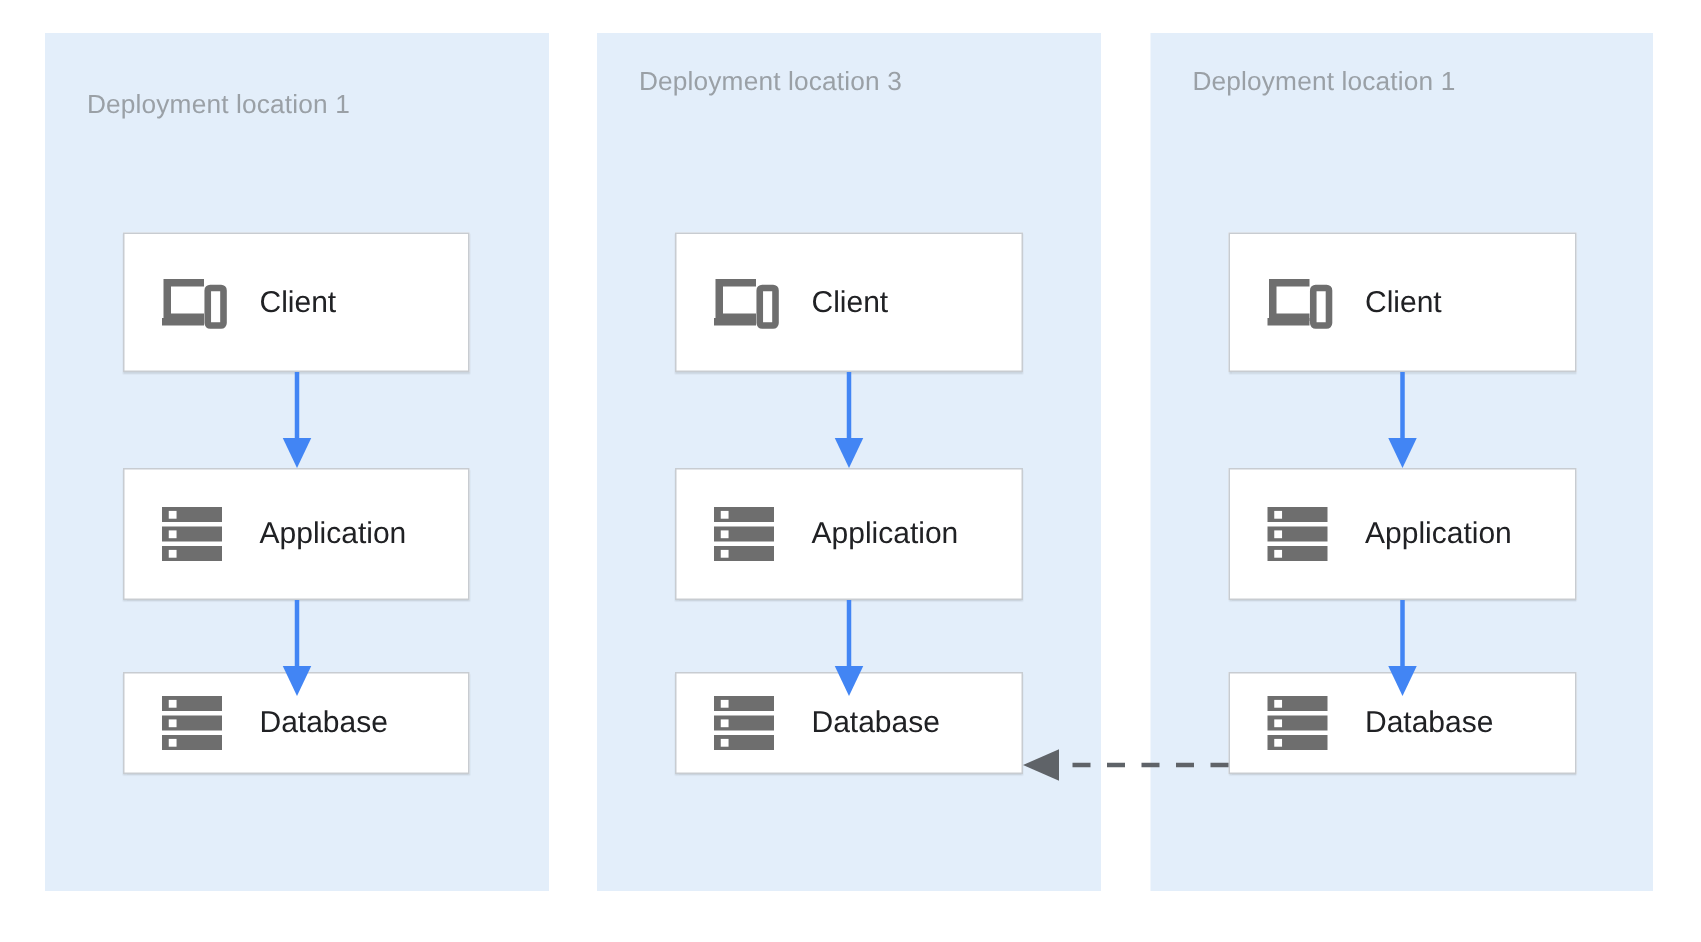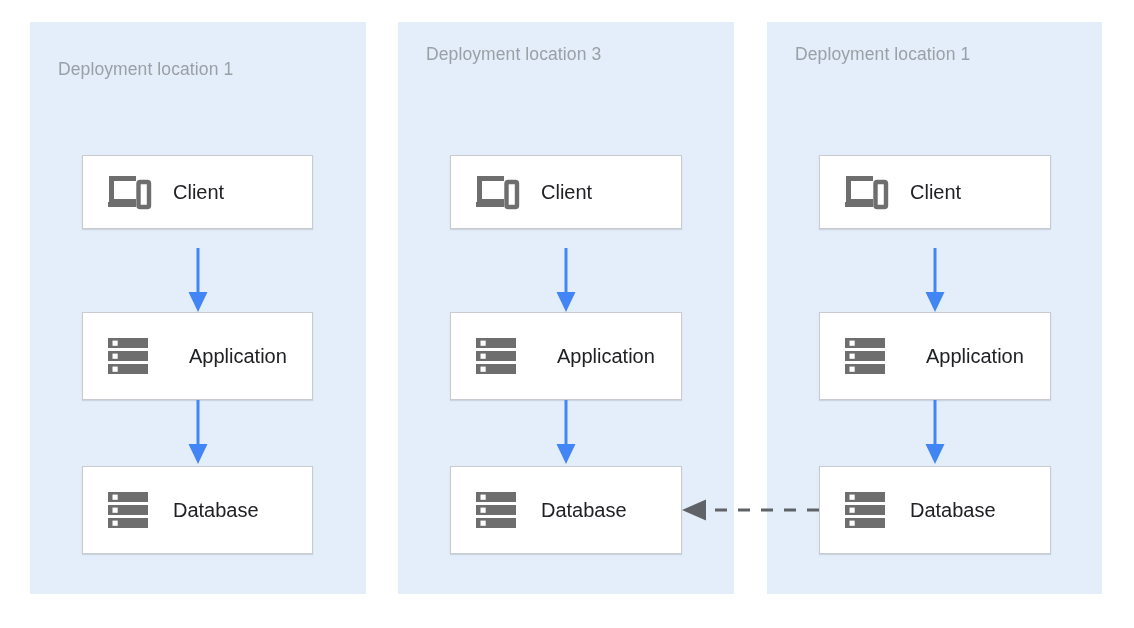--- a/index.html
+++ b/index.html
@@ -67,23 +67,23 @@
     color: #202124;
     white-space: nowrap;
     line-height: 1;
   }
 
   
   .col1 { left: 82px;  width: 231px; }
   .col2 { left: 450px; width: 232px; }
   .col3 { left: 819px; width: 232px; }
 
-  .row-client   { top: 155px; height: 74px; }
-  .row-app      { top: 312px; height: 88px; gap: 16px; }
-  .row-db       { top: 466px; height: 88px; }
+  .row-client   { top: 155px; height: 93px; }
+  .row-app      { top: 312px; height: 88px; }
+  .row-db       { top: 448px; height: 68px; }
 
   
   .arrow-v {
     position: absolute;
     width: 28px;
     height: 66px;
   }
   .arrow-dash {
     position: absolute;
   }

